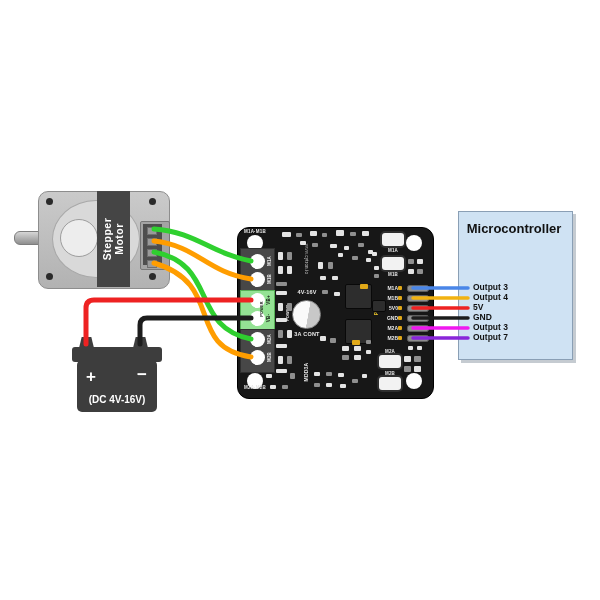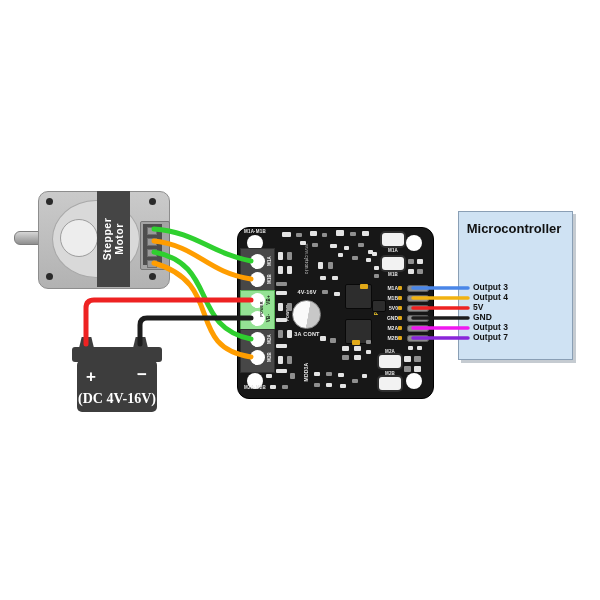--- a/index.html
+++ b/index.html
@@ -23,21 +23,21 @@
                text-align:center;letter-spacing:.5px;}
   .motor-conn{left:140px;top:221px;width:28px;height:47px;background:#a3a3a3;border:1px solid #777;border-radius:2px;}
   .motor-conn-inner{left:143px;top:224px;width:19px;height:41px;background:#4e4e4e;}
   .conn-pin{left:147px;width:8px;height:6px;background:#9a9a9a;border:1px solid #6f6f6f;}
 
   
   .bat-term{width:15px;height:11px;background:#3d3d3d;clip-path:polygon(18% 0,82% 0,100% 100%,0 100%);}
   .bat-top{left:72px;top:347px;width:90px;height:15px;background:#3d3d3d;border-radius:3px;}
   .bat-body{left:77px;top:360px;width:80px;height:52px;background:#3d3d3d;border-radius:5px;}
   .bat-sign{color:#ffffff;font-weight:bold;font-size:17px;line-height:17px;}
-  .bat-label{left:117px;top:399px;color:#ffffff;font-weight:bold;font-size:14px;font-family:Liberation Serif, serif;}
+  .bat-label{left:117px;top:399px;color:#ffffff;font-weight:bold;font-size:10px;}
 
   
   .board{left:237px;top:227px;width:195px;height:170px;background:#171717;border:1px solid #000;border-radius:12px;}
   .hole{width:16px;height:16px;border-radius:50%;background:#ffffff;}
   .tblock{left:240px;width:33px;}
   .tblock.dark{background:#474747;border:1px solid #2e2e2e;}
   .tblock.green{background:#94e294;border:1px solid #55b055;}
   .thole{left:250px;width:15px;height:15px;border-radius:50%;background:#ffffff;}
   .sk{position:absolute;color:#e8e8e8;font-size:4.5px;font-weight:bold;letter-spacing:.2px;}
   .skc{color:#e8e8e8;font-size:4.5px;font-weight:bold;letter-spacing:.2px;}

